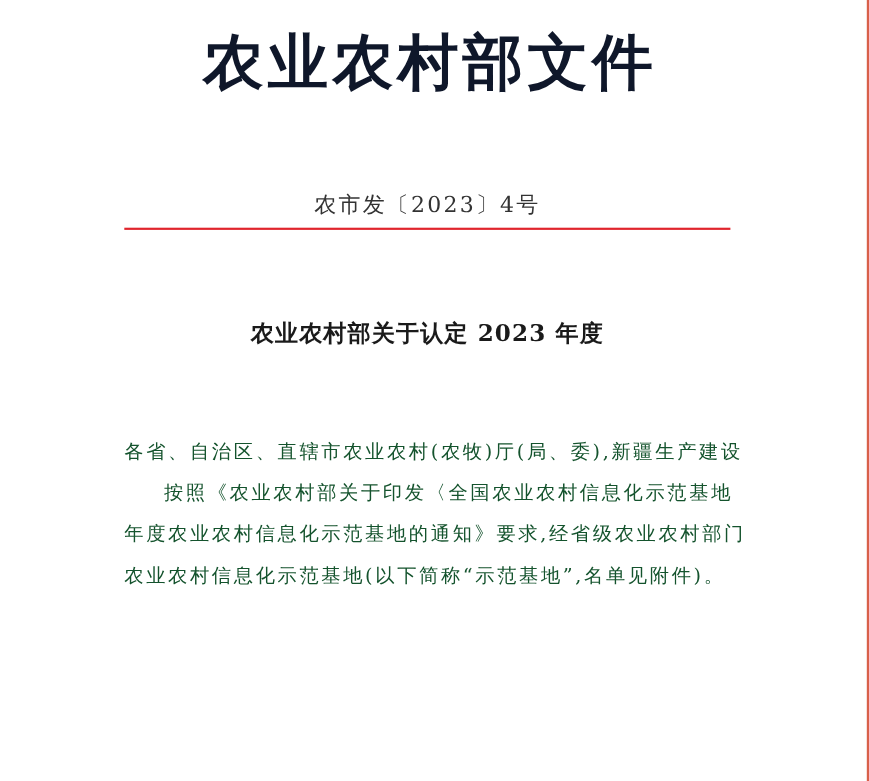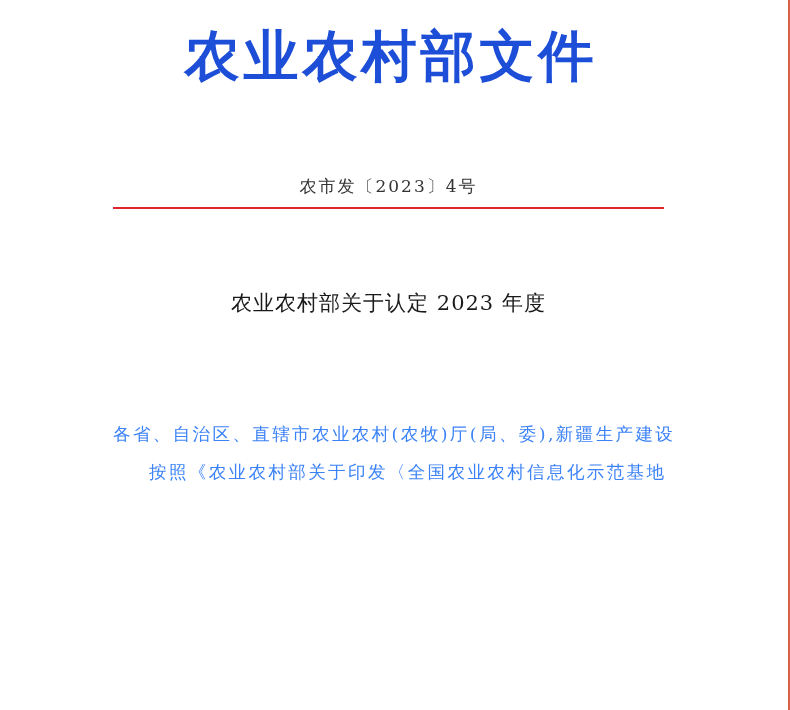--- a/index.html
+++ b/index.html
@@ -28,76 +28,75 @@
       width: 2px;
       height: 710px;
       background: #d8604a;
     }
     .masthead {
       position: absolute;
       left: 176px;
       top: 22px;
       width: 430px;
       height: 68px;
-      color: #1d4ed8;
+      color: #0f172a;
       font-family: "DejaVu Serif", "Liberation Serif", serif;
       font-size: 55px;
       font-weight: bold;
       line-height: 68px;
       letter-spacing: 4px;
       text-align: center;
       white-space: nowrap;
     }
     .doc-number {
       position: absolute;
       left: 113px;
       width: 551px;
       top: 174px;
       height: 24px;
       line-height: 24px;
       text-align: center;
-      font-size: 17px;
+      font-size: 20px;
       color: #333333;
       letter-spacing: 2px;
       white-space: nowrap;
     }
     .red-rule {
       position: absolute;
       left: 113px;
       top: 207px;
       width: 551px;
       height: 2px;
       background: #e0252d;
     }
     .heading {
       position: absolute;
       left: 113px;
       width: 551px;
       top: 283px;
       text-align: center;
       font-size: 21px;
-      font-weight: normal;
+      font-weight: bold;
       color: #1a1a1a;
       line-height: 40px;
       letter-spacing: 1px;
     }
     .heading .hline {
       display: block;
       white-space: nowrap;
     }
     .body-text {
       position: absolute;
       left: 113px;
       top: 393px;
       width: 552px;
       font-size: 17.5px;
-      color: #3b82f6;
+      color: #14532d;
       line-height: 37.6px;
       letter-spacing: 2.4px;
-      margin-top: 23px;
     }
     .body-text .line {
       display: block;
       white-space: nowrap;
       text-align: justify;
       text-align-last: justify;
       height: 37.6px;
     }
     .body-text .line.last {
       text-align-last: left;
@@ -120,17 +119,19 @@
   <div class="heading">
     <span class="hline">农业农村部关于认定 2023 年度</span>
   </div>
 
   <div class="body-text">
     <div>
       <span class="line">各省、自治区、直辖市农业农村(农牧)厅(局、委),新疆生产建设</span>
     </div>
     <div>
       <span class="line indent">按照《农业农村部关于印发〈全国农业农村信息化示范基地</span>
+      <span class="line">年度农业农村信息化示范基地的通知》要求,经省级农业农村部门</span>
+      <span class="line last">农业农村信息化示范基地(以下简称“示范基地”,名单见附件)。</span>
     </div>
   </div>
 
   <div class="edge-line"></div>
 </div>
 
 </body></html>

